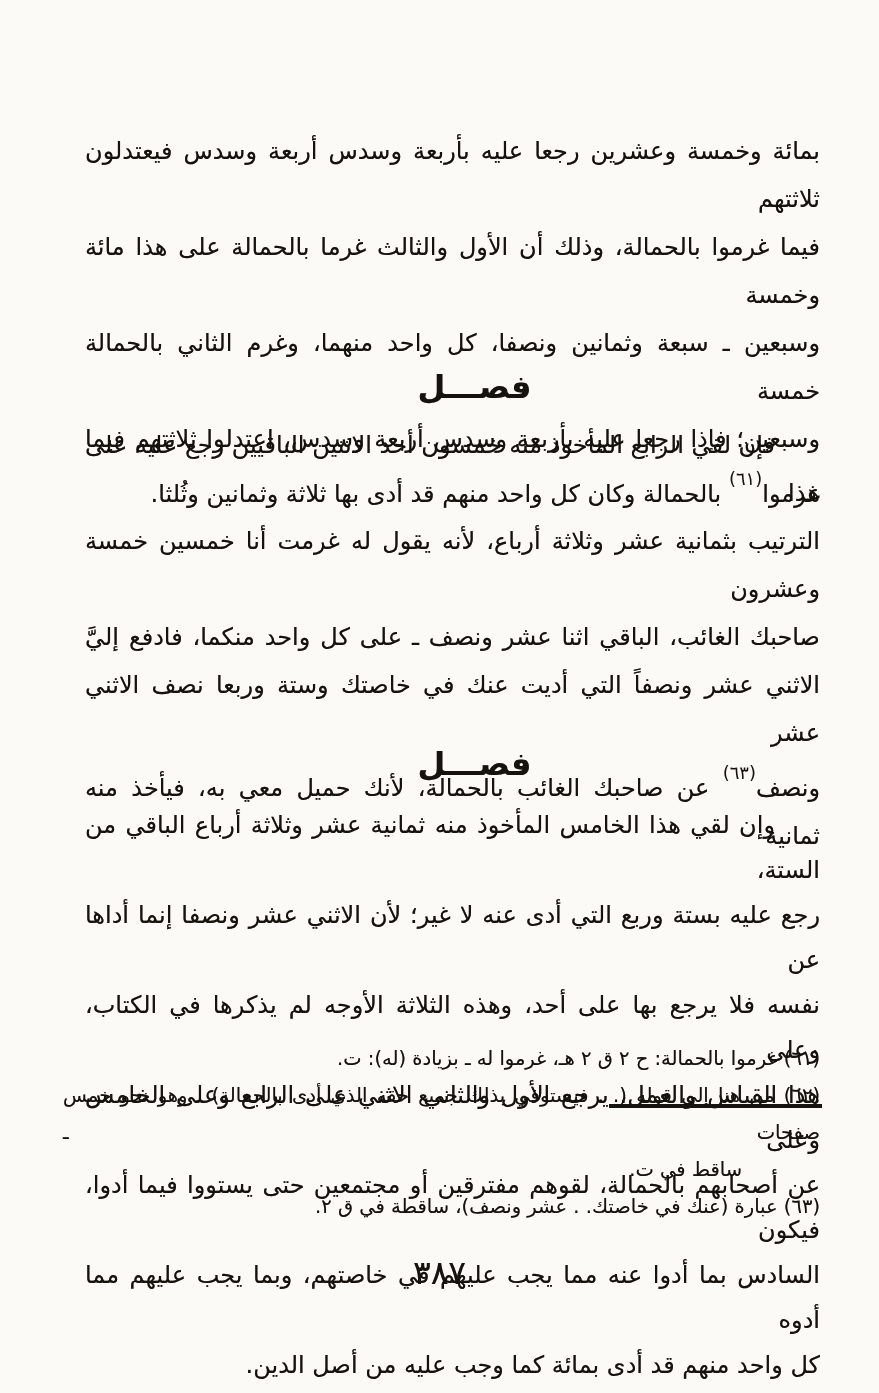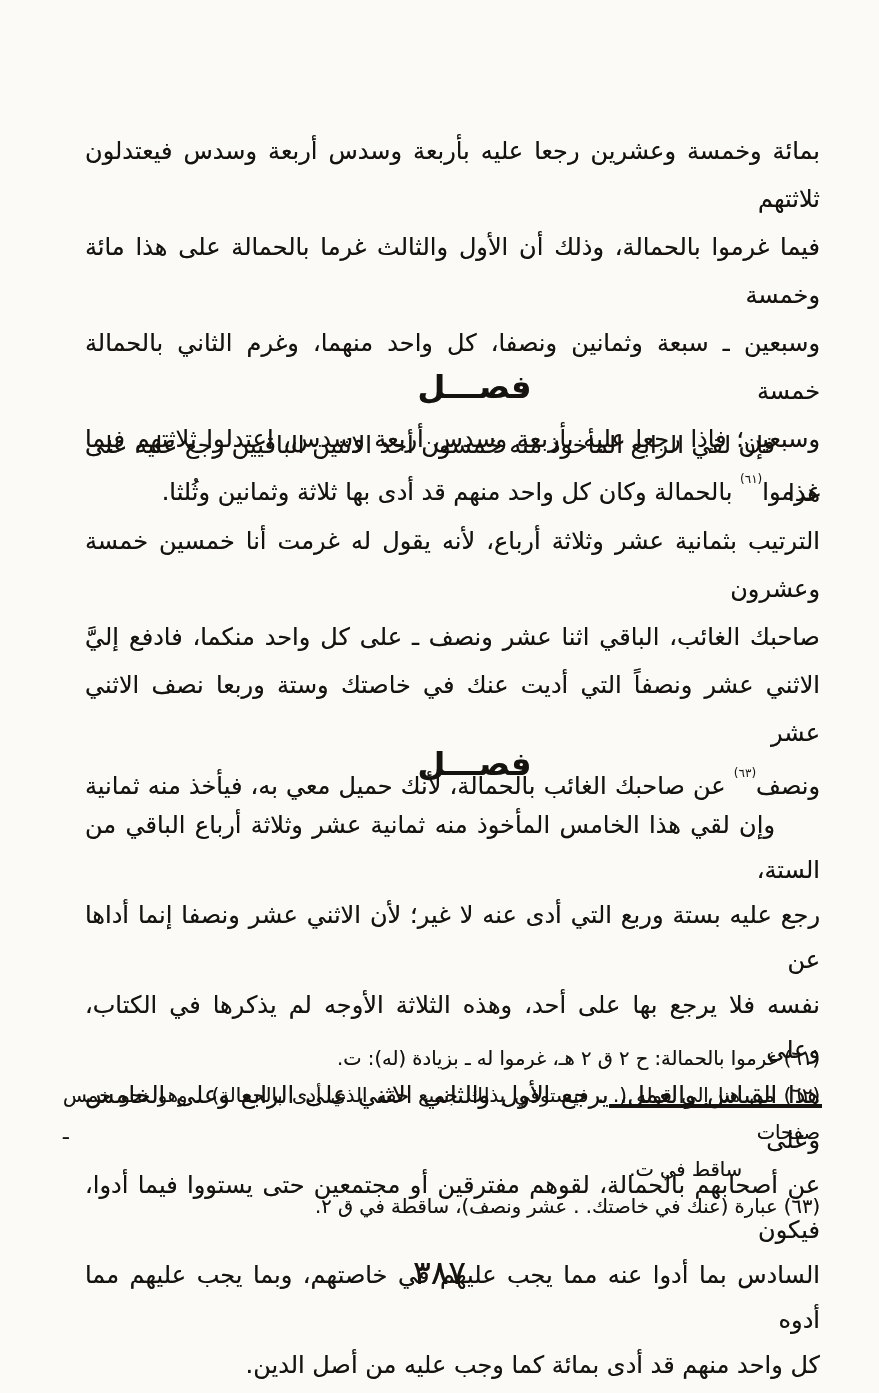--- a/index.html
+++ b/index.html
@@ -30,21 +30,21 @@
   .p1 .line, .p2 .line { line-height: 48px; }
   .p3 .line { line-height: 45px; }
   .line {
     text-align: justify;
     text-align-last: justify;
     text-shadow: 0 0 0.6px rgba(22, 16, 10, 0.55);
   }
   .line.last { text-align-last: right; }
   .line.indent { text-indent: 45px; }
   sup.fnref {
-    font-size: 12px;
+    font-size: 18px;
     position: relative;
     top: -8px;
     text-shadow: none;
   }
   
   .heading {
     position: absolute;
     left: 129px;
     right: 59px;
     direction: rtl;

